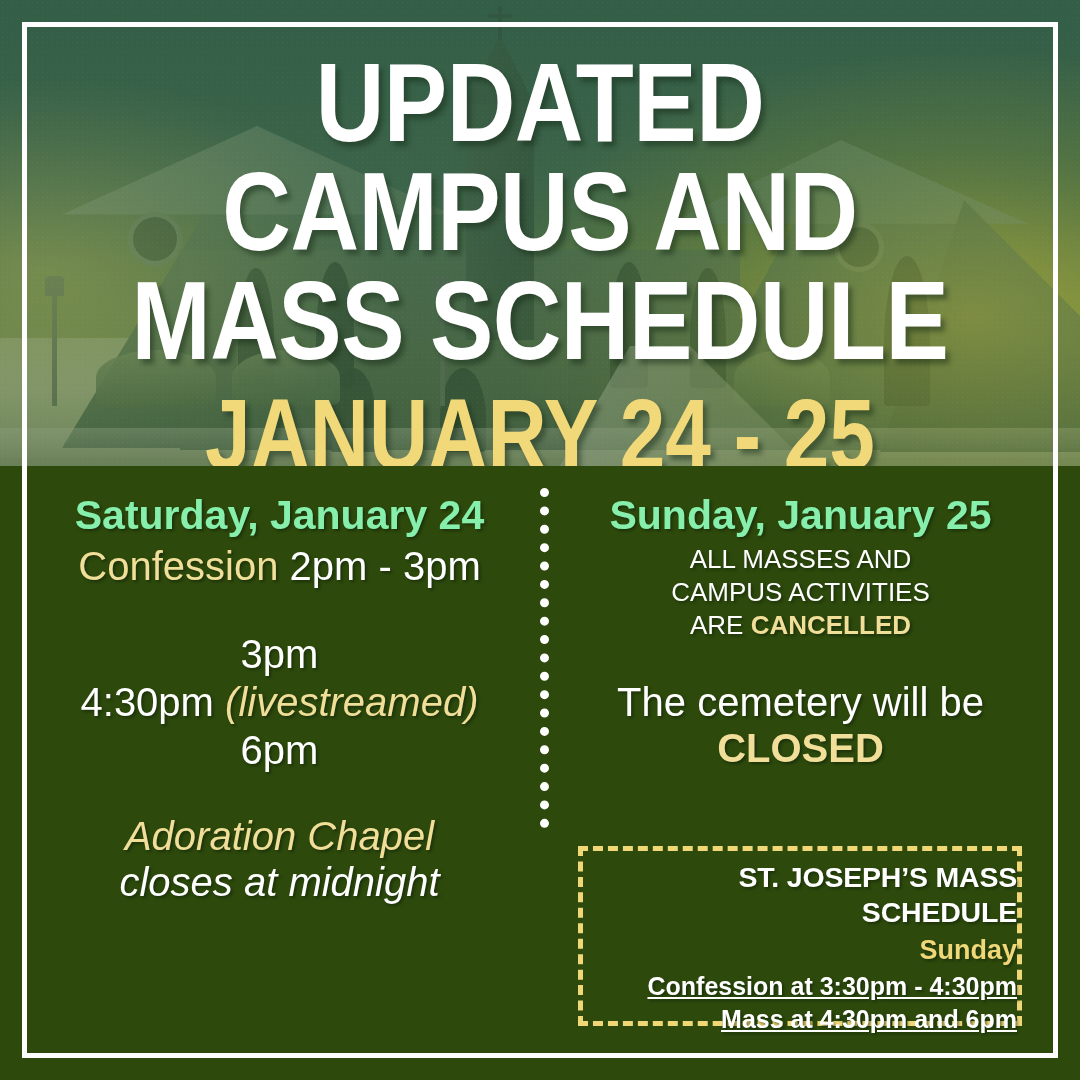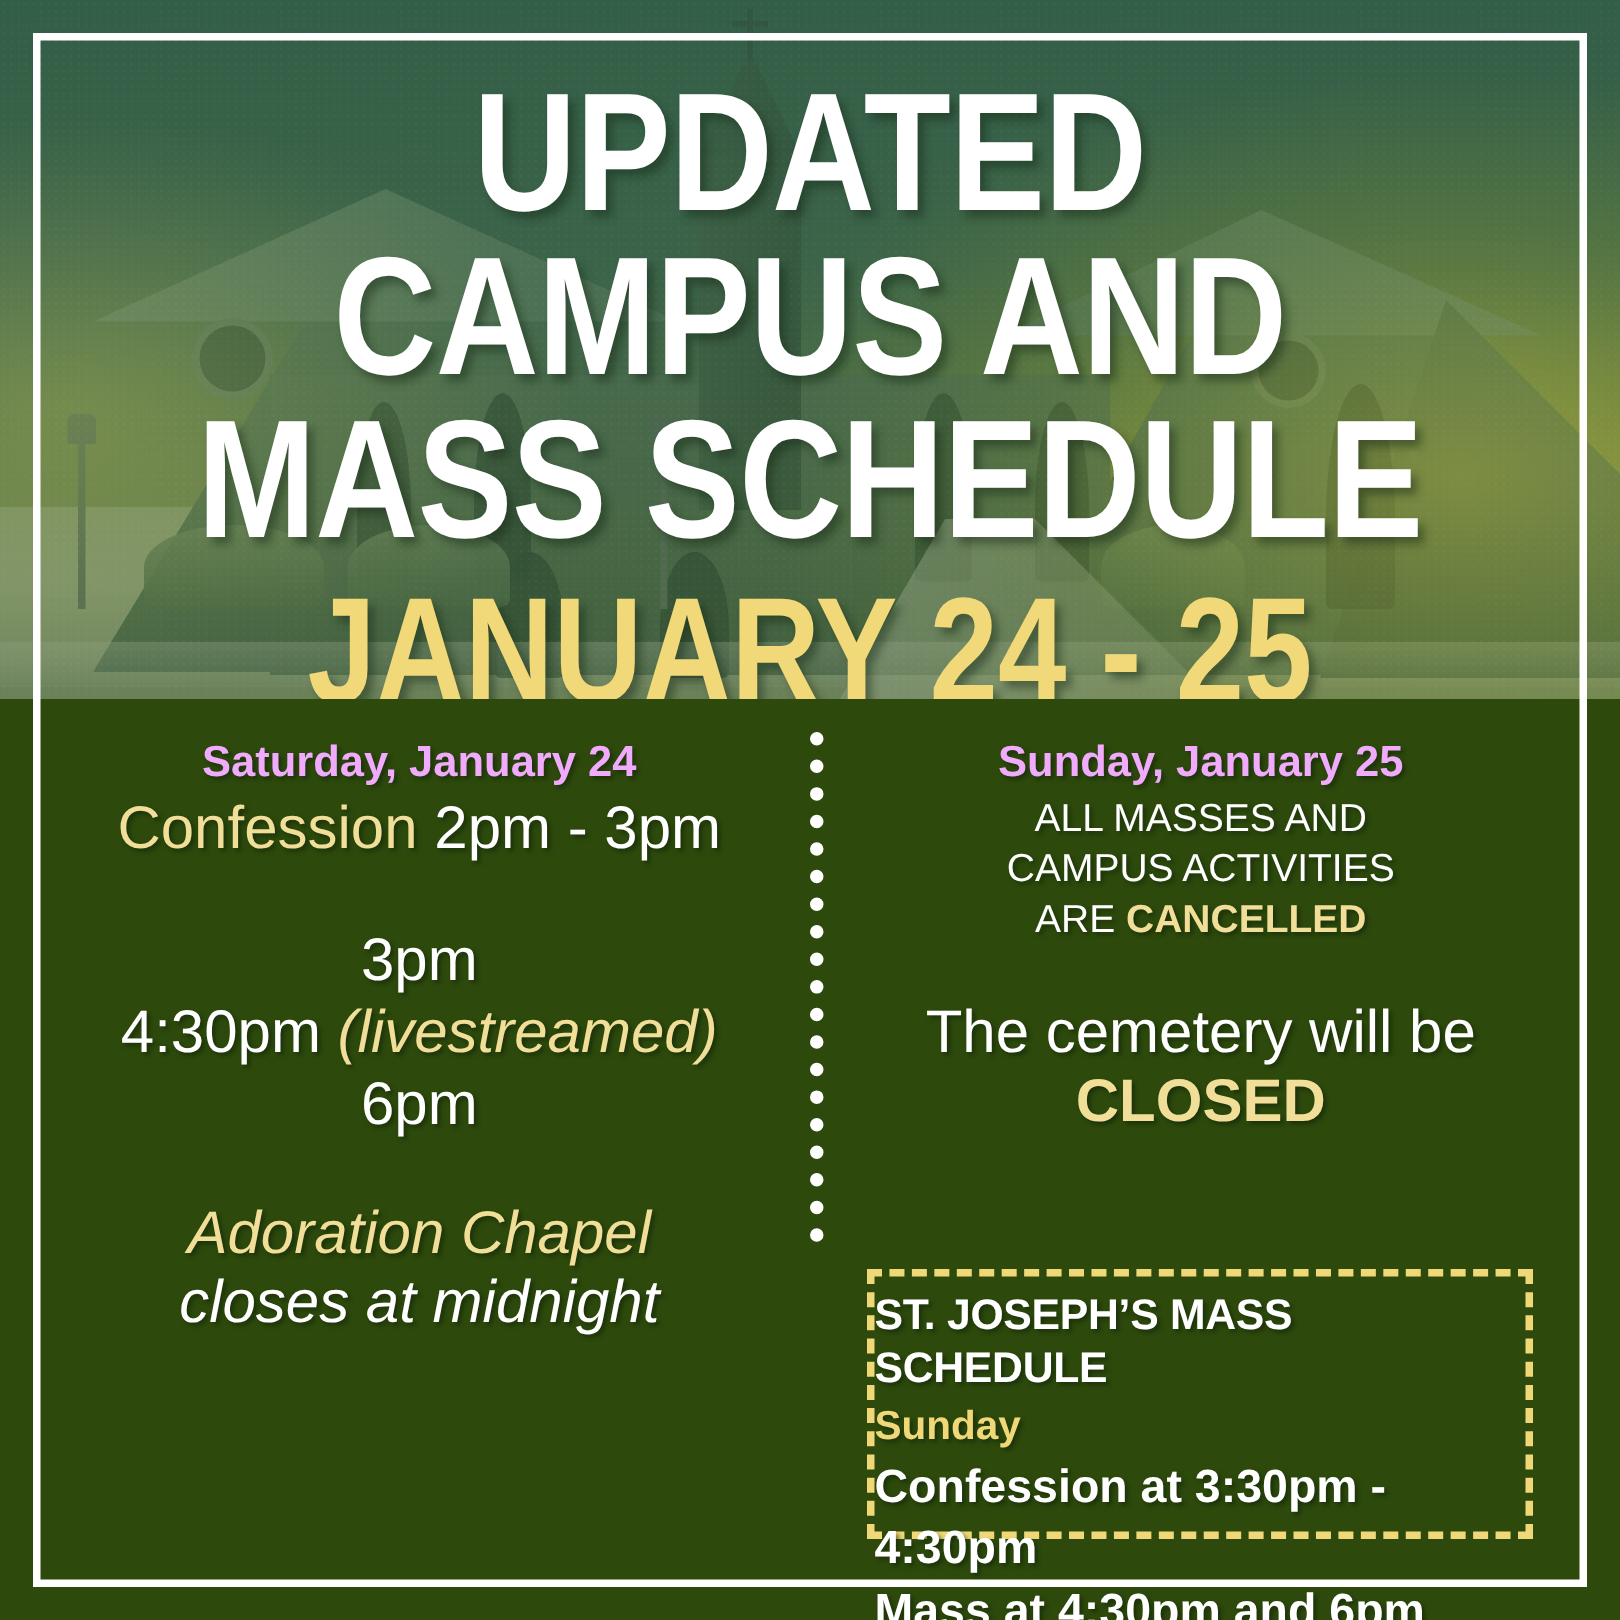--- a/index.html
+++ b/index.html
@@ -254,23 +254,23 @@
     position: absolute;
     left: 540px;
     top: 488px;
     width: 0;
     height: 340px;
     border-left: 9px dotted #ffffff;
     z-index: 5;
   }
 
   .day-title {
-    color: #f0abfc;
-    font-weight: bold;
-    font-size: 29px;
+    color: #86efac;
+    font-weight: bold;
+    font-size: 41px;
     line-height: 1.14;
     margin: 26px 0 4px;
     text-shadow: 2px 2px 3px rgba(15,30,10,0.55);
   }
   .line {
     color: #ffffff;
     font-size: 40px;
     line-height: 1.15;
     margin: 0;
     text-shadow: 2px 2px 3px rgba(15,30,10,0.55);
@@ -294,21 +294,21 @@
 
   
   .subbox {
     position: absolute;
     left: 578px;
     top: 846px;
     width: 444px;
     height: 180px;
     border: 5px dashed #f0d878;
     box-sizing: border-box;
-    text-align: left;
+    text-align: right;
     z-index: 5;
     padding-top: 9px;
   }
   .sb-title {
     color: #ffffff;
     font-weight: bold;
     font-size: 28.5px;
     line-height: 1.22;
     margin: 0;
     letter-spacing: -0.2px;
@@ -318,24 +318,25 @@
     color: #f0d878;
     font-weight: bold;
     font-size: 27px;
     line-height: 1.3;
     margin: 3px 0 2px;
     text-shadow: 2px 2px 3px rgba(15,30,10,0.55);
   }
   .sb-line {
     color: #ffffff;
     font-weight: bold;
-    font-size: 31px;
+    font-size: 25px;
     line-height: 1.35;
     margin: 0;
     text-shadow: 2px 2px 3px rgba(15,30,10,0.55);
+    text-decoration: underline;
   }
 </style>
 </head>
 <body>
 
 <div id="poster">
 
   <div class="hero">
     <div class="hero-photo">
       <div class="sky"></div>

